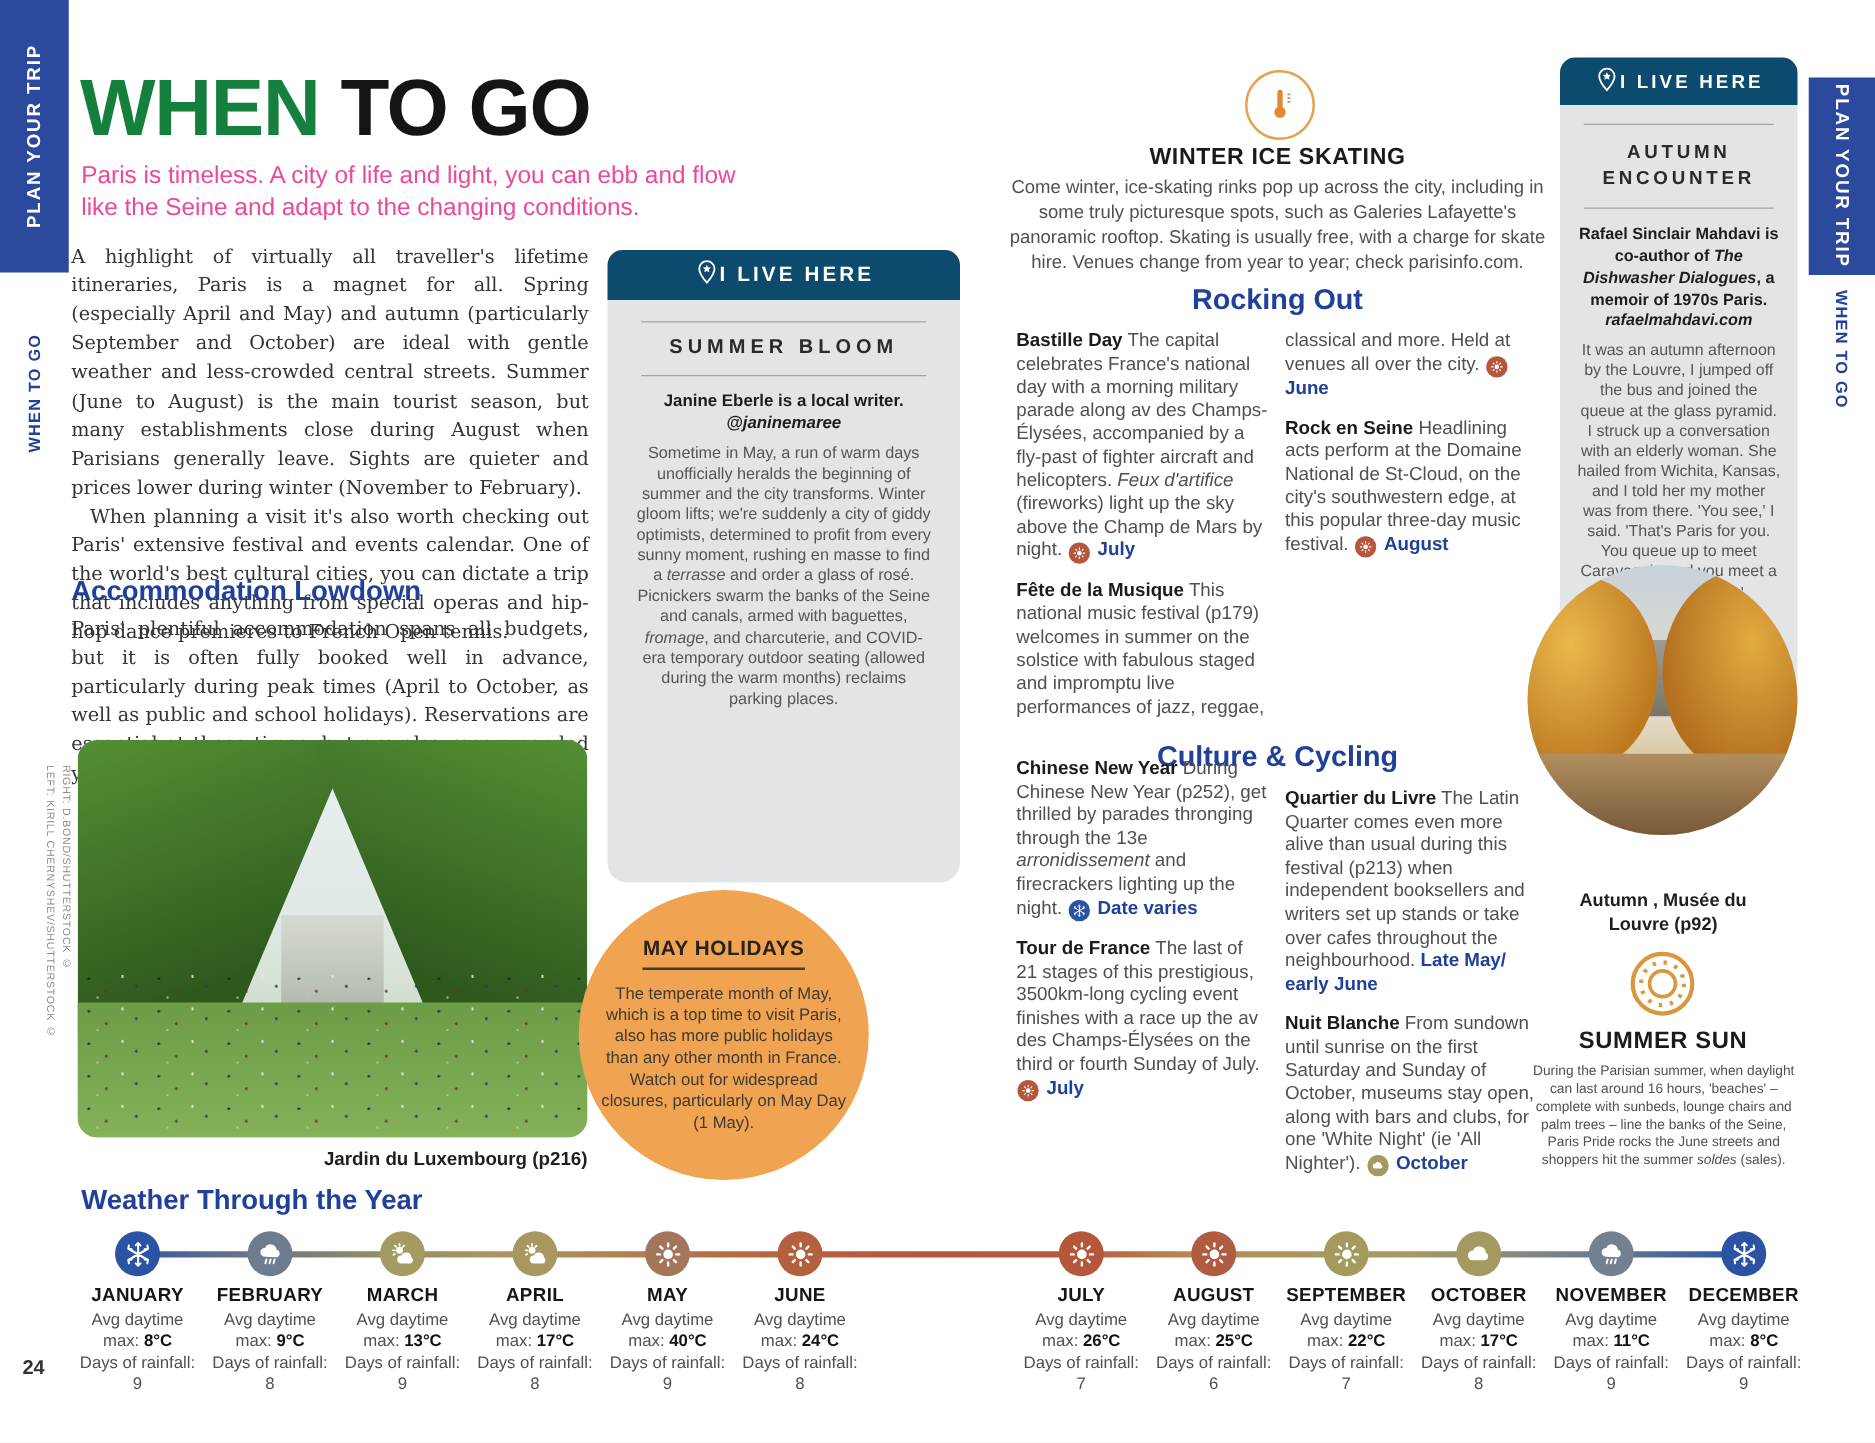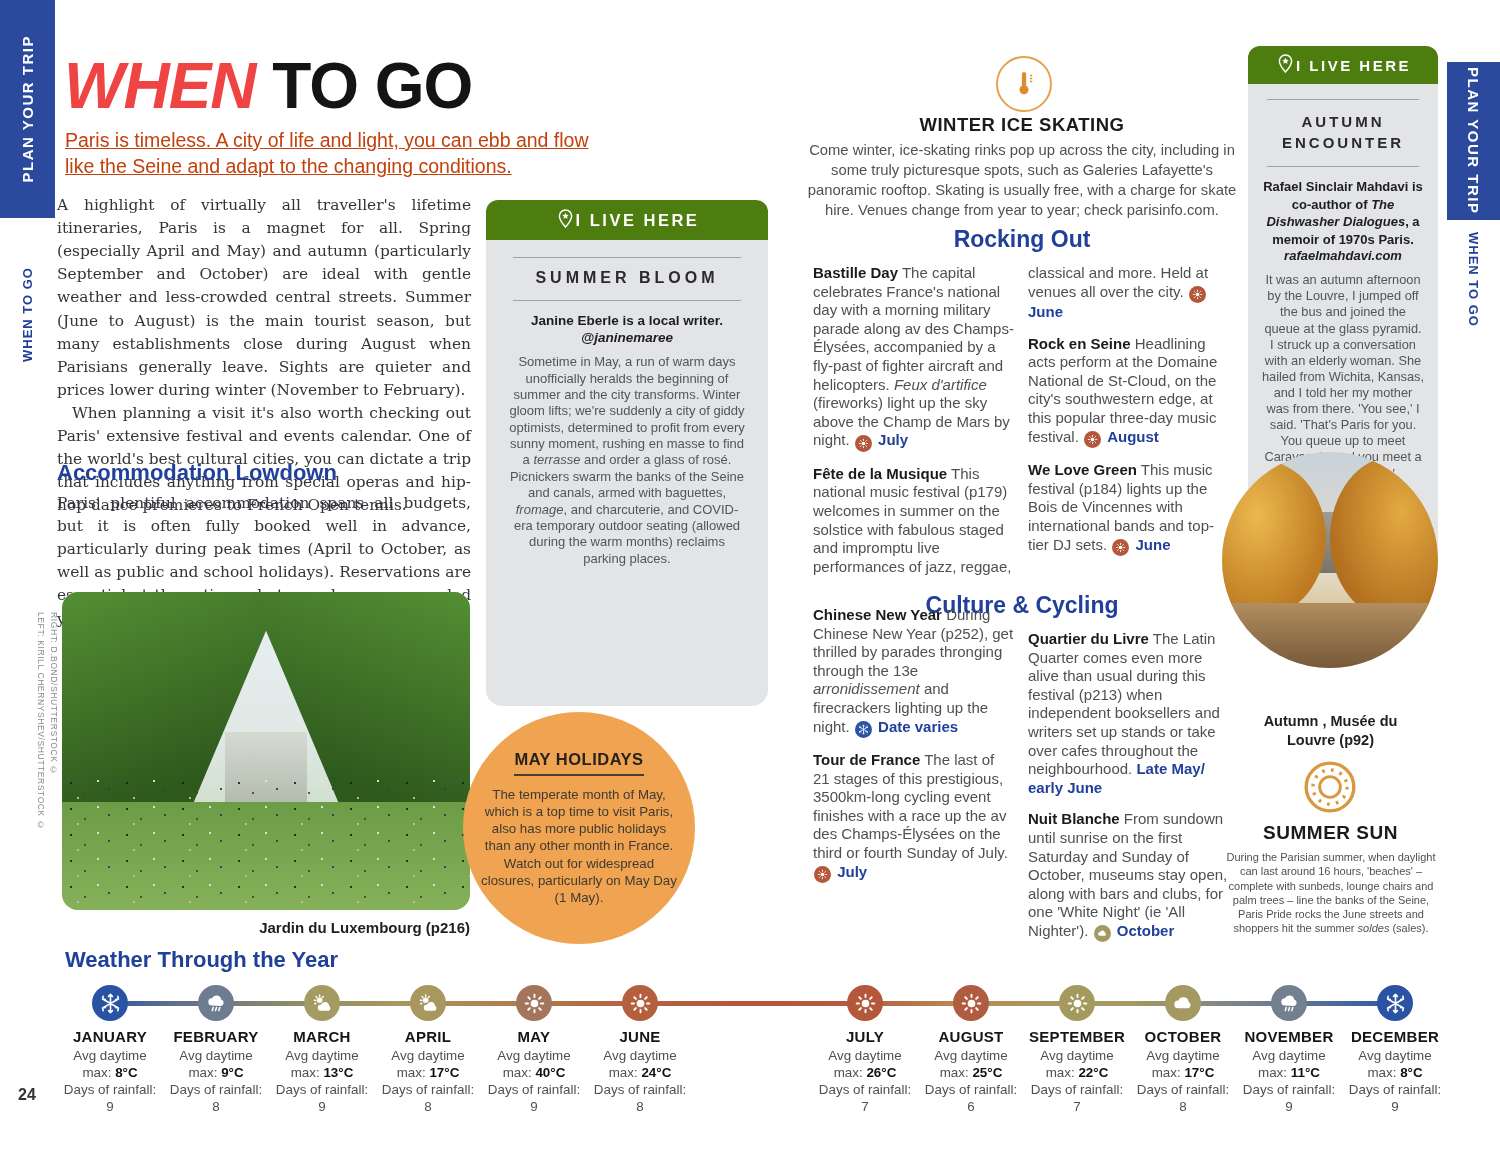--- a/index.html
+++ b/index.html
@@ -11,22 +11,22 @@
   .rail-box{background:#2B4A9E;display:flex;align-items:center;justify-content:center;}
   .rail-text{writing-mode:vertical-rl;color:#fff;font-weight:bold;font-size:15px;letter-spacing:1.5px;white-space:nowrap;}
   .rail-text.up{transform:rotate(180deg);}
   .rail-sub{writing-mode:vertical-rl;color:#21409A;font-weight:bold;font-size:13px;letter-spacing:1px;white-space:nowrap;}
   .rail-sub.up{transform:rotate(180deg);}
 
   .credits{writing-mode:vertical-lr;font-size:8.5px;color:#8a8a8a;letter-spacing:.6px;line-height:1.5;}
 
   
   .title{font-size:64px;font-weight:900;letter-spacing:-1px;color:#141414;line-height:1;}
-  .title .accent{color:#ef4444;font-style:italic;}
-  .subtitle{font-size:19.5px;line-height:1.34;color:#c2410c;text-decoration:underline;}
+  .title .accent{color:#15803d;}
+  .subtitle{font-size:19.5px;line-height:1.34;color:#ec4899;}
 
   .serif{font-family:"DejaVu Serif",serif;font-size:15.4px;line-height:1.5;color:#33343A;text-align:justify;}
   .serif p{margin:0;}
   .serif p.indent{text-indent:15px;}
   .h-blue{color:#21409A;font-weight:bold;}
 
   
   .photo{border-radius:16px;overflow:hidden;}
   .photo>div{position:absolute;}
   .ph-sky{inset:0;background:linear-gradient(#e9eff3 0%,#e0e9e6 45%,#d2e0cf 65%,#c4d6bd 100%);}
@@ -38,21 +38,21 @@
     background-image:
       radial-gradient(circle 2.2px at 9px 7px, rgba(28,22,38,.85) 45%, transparent 55%),
       radial-gradient(circle 2.2px at 23px 17px, rgba(110,45,45,.85) 45%, transparent 55%),
       radial-gradient(circle 2.2px at 36px 5px, rgba(235,230,218,.9) 45%, transparent 55%),
       radial-gradient(circle 2.2px at 47px 13px, rgba(40,62,95,.9) 45%, transparent 55%),
       radial-gradient(circle 2px at 16px 22px, rgba(210,190,150,.9) 45%, transparent 55%);
     background-size:56px 26px;}
   .caption{font-weight:bold;font-size:15px;color:#1F1F1F;}
 
   
-  .badge{background:#4d7c0f;border-radius:12px 12px 0 0;display:flex;align-items:center;justify-content:center;gap:0;color:#fff;font-weight:bold;letter-spacing:2.5px;}
+  .badge{background:#0c4a6e;border-radius:12px 12px 0 0;display:flex;align-items:center;justify-content:center;gap:0;color:#fff;font-weight:bold;letter-spacing:2.5px;}
   .badge svg{width:21px;height:21px;}
   .card{background:#E3E4E6;border-radius:0 0 16px 16px;text-align:center;box-sizing:border-box;}
   .card hr{border:none;border-top:1px solid #9FA4AB;margin:13px 6px 11px;}
   .card-title{font-size:16px;font-weight:bold;letter-spacing:4px;color:#2A2A2C;}
   .card-lead{font-size:13.5px;font-weight:bold;line-height:1.35;color:#1D1D1F;margin-top:9px;}
   .card-handle{font-size:13.5px;font-weight:bold;font-style:italic;color:#1D1D1F;}
   .card-body{font-size:13px;line-height:1.26;color:#54555A;margin-top:9px;}
 
   
   .may{border-radius:50%;background:#F0A350;display:flex;flex-direction:column;align-items:center;justify-content:center;text-align:center;z-index:5;}
@@ -198,28 +198,20 @@
           </svg>
         </span> <b class="ev-month">June</b></div>
       <div class="event"><b class="ev-title">Rock en Seine</b> <span class="ev-text">Headlining acts perform at the Domaine National de St-Cloud, on the city's southwestern edge, at this popular three-day music festival.</span> <span class="mini-icon" style="background:#B4573B">
           <svg viewBox="0 0 24 24">
             <circle cx="12" cy="12" r="4" fill="#fff"></circle>
             <g stroke="#fff" stroke-width="2" stroke-linecap="round">
               <path d="M12 2.8v2.4M12 18.8v2.4M2.8 12h2.4M18.8 12h2.4M5.5 5.5l1.7 1.7M16.8 16.8l1.7 1.7M18.5 5.5l-1.7 1.7M7.2 16.8l-1.7 1.7"></path>
             </g>
           </svg>
         </span> <b class="ev-month">August</b></div>
-      <div class="event"><b class="ev-title">We Love Green</b> <span class="ev-text">This music festival (p184) lights up the Bois de Vincennes with international bands and top-tier DJ sets.</span> <span class="mini-icon" style="background:#B4573B">
-          <svg viewBox="0 0 24 24">
-            <circle cx="12" cy="12" r="4" fill="#fff"></circle>
-            <g stroke="#fff" stroke-width="2" stroke-linecap="round">
-              <path d="M12 2.8v2.4M12 18.8v2.4M2.8 12h2.4M18.8 12h2.4M5.5 5.5l1.7 1.7M16.8 16.8l1.7 1.7M18.5 5.5l-1.7 1.7M7.2 16.8l-1.7 1.7"></path>
-            </g>
-          </svg>
-        </span> <b class="ev-month">June</b></div>
     </div>
 
   <div class="abs sec-h" style="left:802px;top:592px;width:440px;">Culture &amp; Cycling</div>
   <div class="abs" style="left:813px;top:606px;width:202px;">
       <div class="event"><b class="ev-title">Chinese New Year</b> <span class="ev-text">During Chinese New Year (p252), get thrilled by parades thronging through the 13e <i>arronidissement</i> and firecrackers lighting up the night.</span> <span class="mini-icon" style="background:#2A53A4">
           <svg viewBox="0 0 24 24">
             <g stroke="#fff" stroke-width="1.7" stroke-linecap="round" fill="none">
               <path d="M12 2.5v19M3.8 7.3l16.4 9.4M20.2 7.3L3.8 16.7M12 2.5l-2 2M12 2.5l2 2M12 21.5l-2-2M12 21.5l2-2M3.8 7.3l2.8.5M3.8 7.3l.5-2.8M20.2 7.3l-2.8.5M20.2 7.3l-.5-2.8M3.8 16.7l.5 2.8M3.8 16.7l2.8-.5M20.2 16.7l-.5 2.8M20.2 16.7l-2.8-.5"></path>
             </g>
           </svg>

